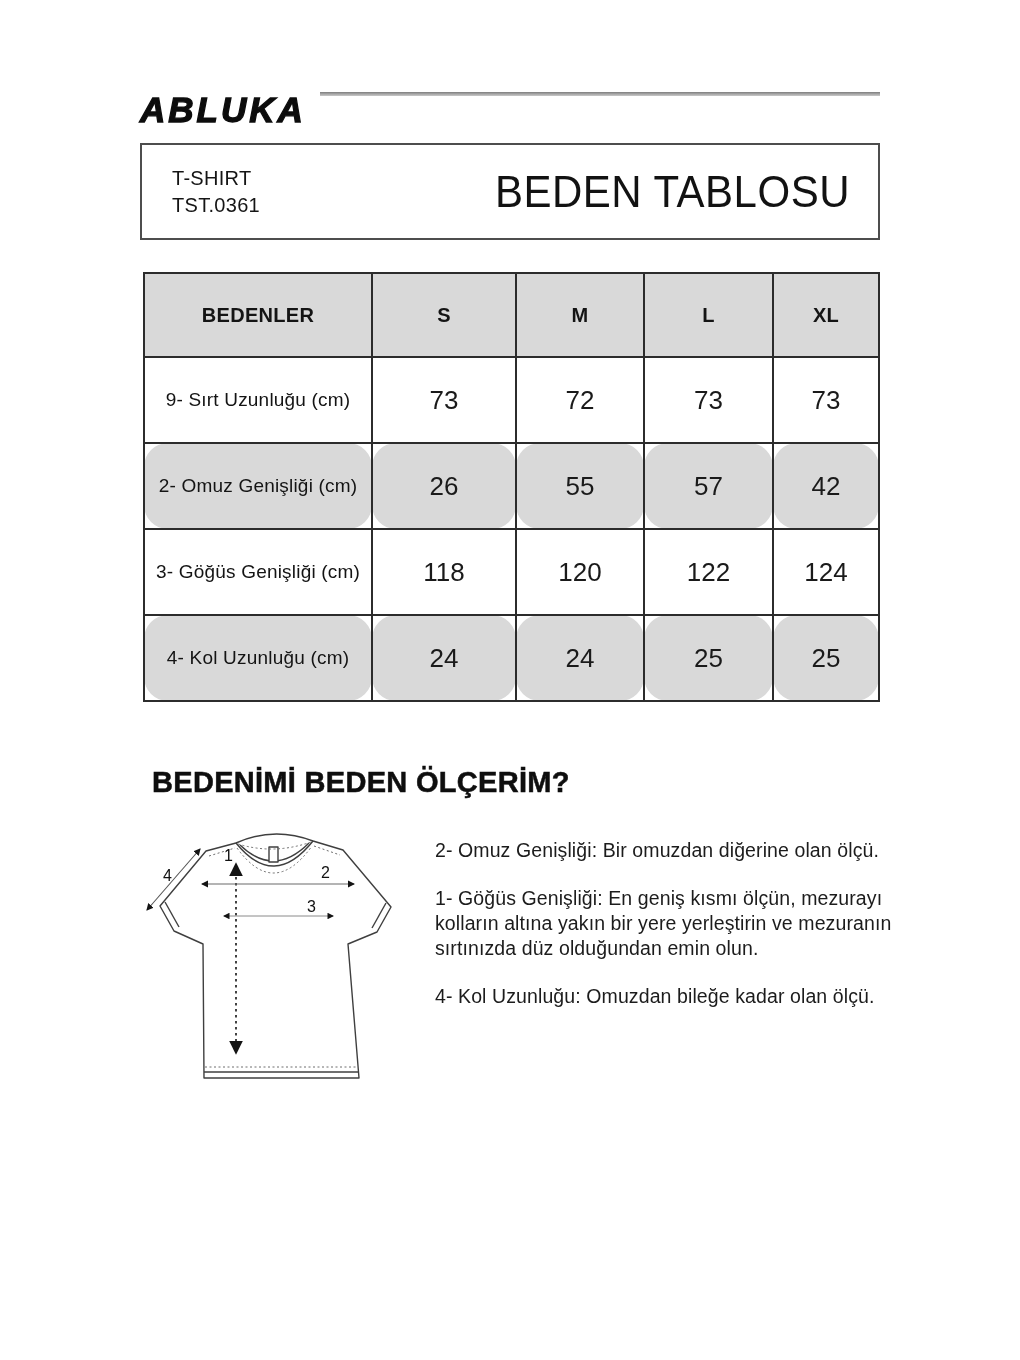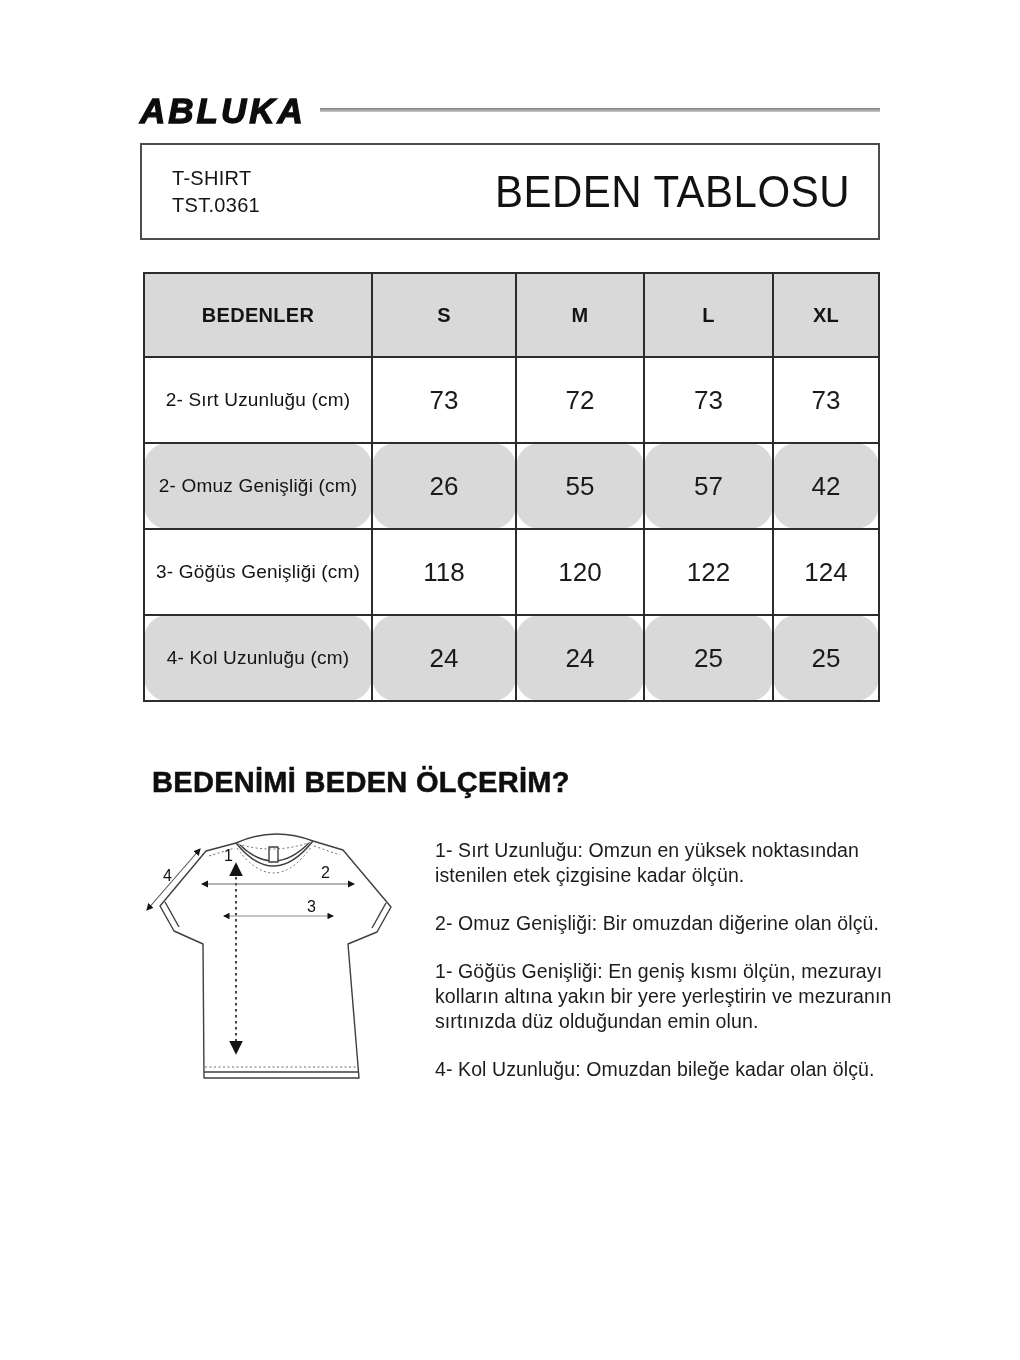--- a/index.html
+++ b/index.html
@@ -13,21 +13,20 @@
     color: #111;
     overflow: hidden;
   }
 
   
   .brand-row {
     position: absolute;
     left: 140px; top: 92px;
     width: 740px; height: 36px;
     display: flex;
-    align-items: center;
   }
   .logo {
     font-style: italic;
     font-weight: 700;
     font-size: 35px;
     letter-spacing: 3px;
     color: #0c0c0c;
     -webkit-text-stroke: 1.3px #0c0c0c;
     white-space: nowrap;
     line-height: 1;
@@ -167,21 +166,21 @@
       <tr>
         <th>BEDENLER</th>
         <th>S</th>
         <th>M</th>
         <th>L</th>
         <th>XL</th>
       </tr>
     </thead>
     <tbody>
       <tr class="row-white">
-        <td class="label-cell">2- Sırt Uzunluğu (cm)</td>
+        <td class="label-cell">9- Sırt Uzunluğu (cm)</td>
         <td>73</td>
         <td>72</td>
         <td>73</td>
         <td>73</td>
       </tr>
       <tr class="row-gray">
         <td class="label-cell">2- Omuz Genişliği (cm)</td>
         <td>26</td>
         <td>55</td>
         <td>57</td>
@@ -242,22 +241,20 @@
 
     <g font-family="Liberation Sans, DejaVu Sans, sans-serif" font-size="16" fill="#111">
       <text x="86" y="38">1</text>
       <text x="183" y="55">2</text>
       <text x="169" y="89">3</text>
       <text x="25" y="58">4</text>
     </g>
   </svg>
 
   <div class="instructions">
-    <p>1- Sırt Uzunluğu: Omzun en yüksek noktasından
-istenilen etek çizgisine kadar ölçün.</p>
     <p>2- Omuz Genişliği: Bir omuzdan diğerine olan ölçü.</p>
     <p>1- Göğüs Genişliği: En geniş kısmı ölçün, mezurayı
 kolların altına yakın bir yere yerleştirin ve mezuranın
 sırtınızda düz olduğundan emin olun.</p>
     <p>4- Kol Uzunluğu: Omuzdan bileğe kadar olan ölçü.</p>
   </div>
 
 </div>
 
 </body></html>

